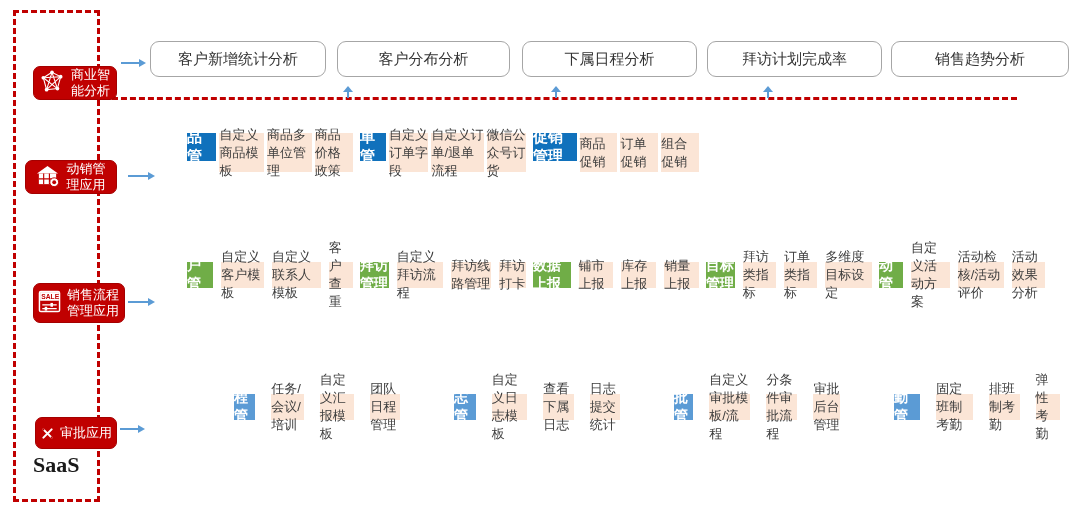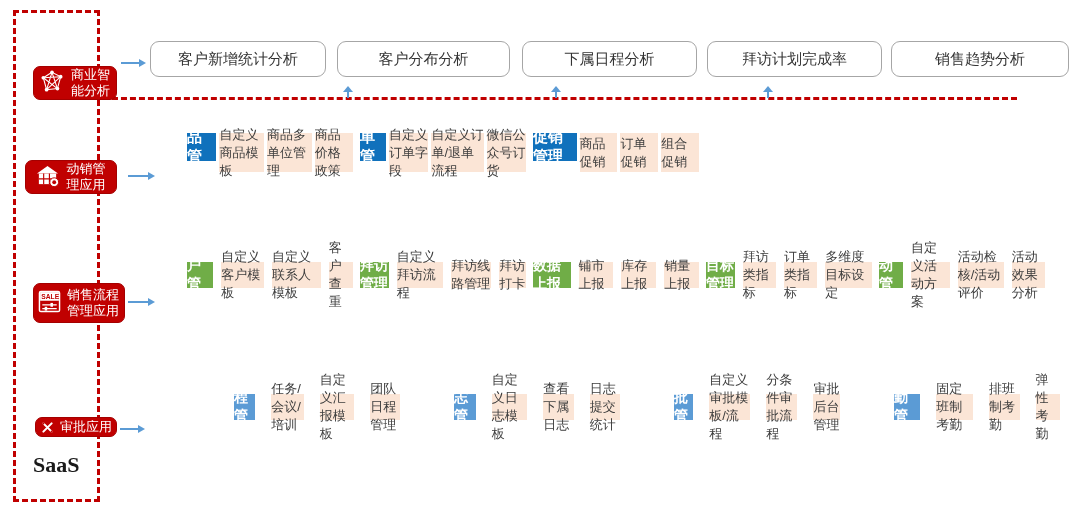--- a/index.html
+++ b/index.html
@@ -16,21 +16,21 @@
   .mod{position:absolute;background:#C00000;border:1px solid #A40000;border-radius:7px;
     color:#fff;display:flex;align-items:center;justify-content:center;gap:5px;
     box-sizing:border-box;z-index:3;}
   .mod .lbl{font-size:13px;line-height:1.2;text-align:center;}
   .mod1{left:33px;top:46px;width:84px;height:34px;margin-top:20px;}
   .mod1 .lbl{width:42px;}
   .mod2{left:25px;top:160px;width:92px;height:34px;}
   .mod2 .lbl{width:42px;}
   .mod3{left:33px;top:283px;width:92px;height:40px;}
   .mod3 .lbl{width:54px;}
-  .mod4{left:35px;top:417px;width:82px;height:20px;}
+  .mod4{left:35px;top:417px;width:82px;height:32px;}
   .mod4 .lbl{white-space:nowrap;}
   .saas{position:absolute;left:33px;top:452px;font-family:"Liberation Serif",serif;
     font-weight:bold;font-size:22px;color:#1a1a1a;z-index:2;}
   
   .rarrow{position:absolute;display:flex;align-items:center;height:8px;z-index:3;}
   .rarrow .stem{flex:1;height:2px;background:#5B9BD5;}
   .rarrow .head{width:0;height:0;border-top:4px solid transparent;
     border-bottom:4px solid transparent;border-left:7px solid #5B9BD5;}
   
   .uarrow{position:absolute;top:86px;width:10px;height:13px;display:flex;

